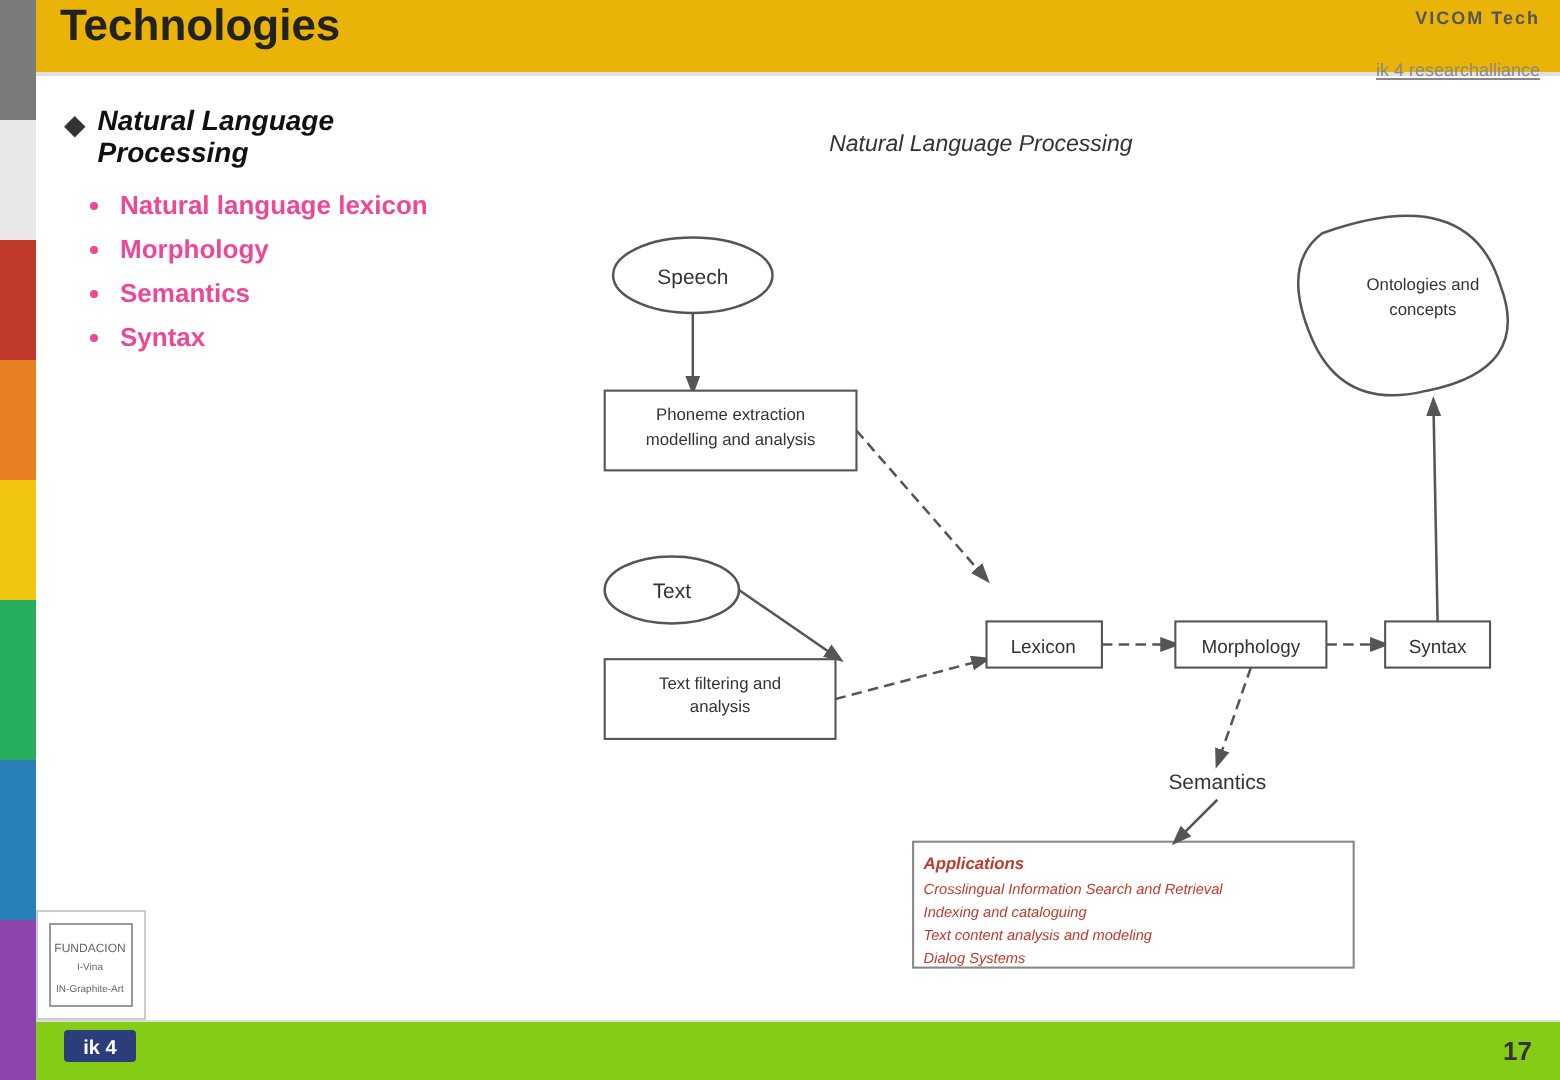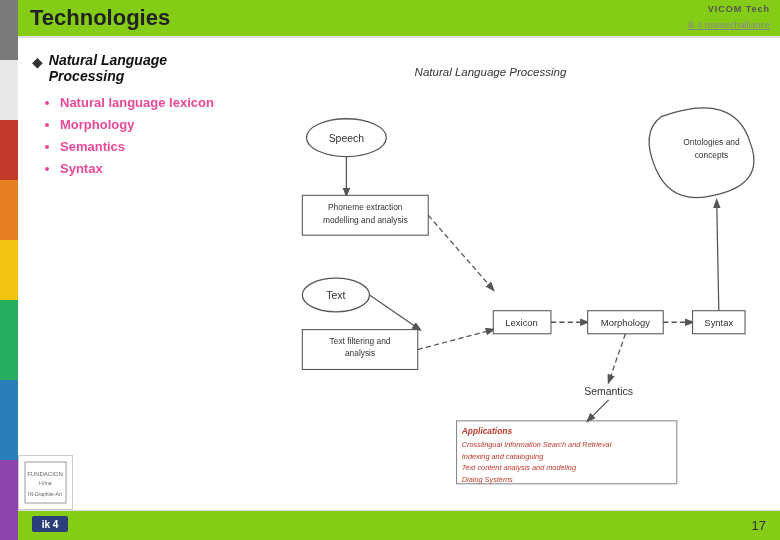--- a/index.html
+++ b/index.html
@@ -26,41 +26,40 @@
       width: 100%;
     }
 
     
     .header {
       position: absolute;
       left: 18px;
       top: 0;
       right: 0;
       height: 38px;
-      background: #84cc16;
-      display: flex;
-      align-items: center;
+      background: #eab308;
+      display: flex;
       padding-left: 12px;
       border-bottom: 2px solid #e0e0e0;
     }
     .header-title {
       font-size: 22px;
       font-weight: bold;
       color: #222;
     }
 
     
     .logo-area {
       position: absolute;
       top: 4px;
       right: 10px;
       display: flex;
       flex-direction: column;
       align-items: flex-end;
-      gap: 6px;
+      gap: 16px;
     }
     .logo-vicom {
       font-size: 9px;
       font-weight: bold;
       color: #555;
       letter-spacing: 1px;
     }
     .logo-ik4 {
       font-size: 9px;
       color: #888;
@@ -136,21 +135,21 @@
       height: 30px;
       background: #84cc16;
       border-top: 1px solid #ddd;
       display: flex;
       align-items: center;
       justify-content: space-between;
       padding: 0 14px;
     }
     .footer-page {
       font-size: 13px;
-      font-weight: normal;
+      font-weight: bold;
       color: #333;
     }
 
     
     .bottom-left-logo {
       position: absolute;
       bottom: 30px;
       left: 18px;
       width: 55px;
       height: 55px;

